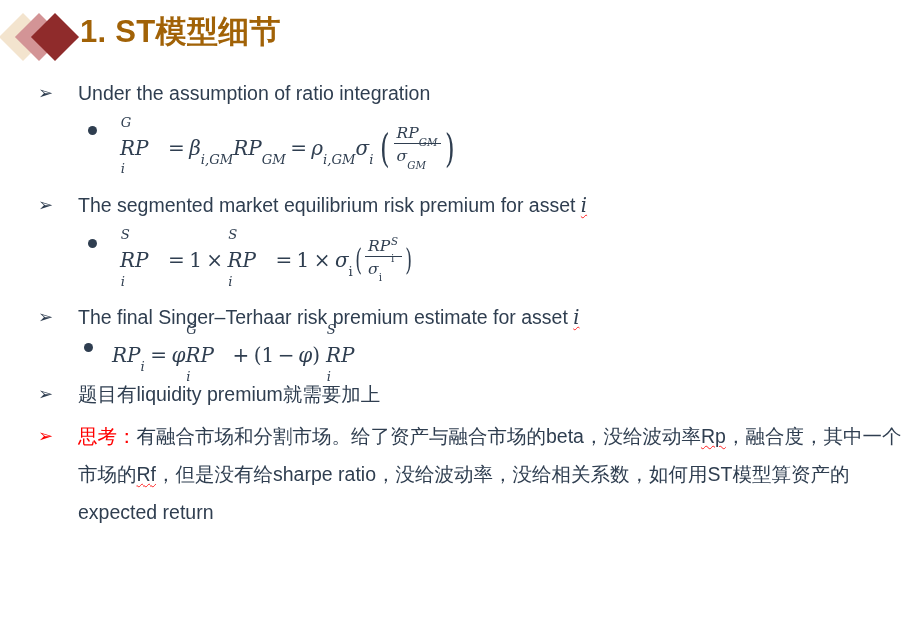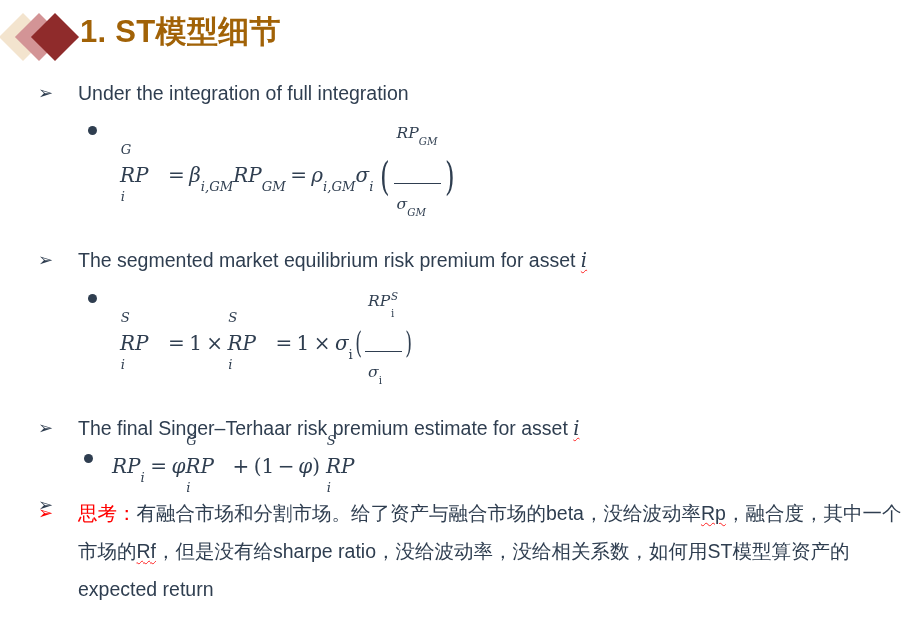--- a/index.html
+++ b/index.html
@@ -125,21 +125,21 @@
     display: inline-block;
     vertical-align: middle;
     text-align: left;
     font-size: 0.78em;
     line-height: 1.15;
     margin: 0 1px;
     position: relative;
     top: -0.08em;
   }
   .frac .num { display: block; padding: 0 3px; }
-  .frac .den { display: block; border-top: 1.4px solid #2F3E50; padding: 12px 3px; margin-top: 40px; }
+  .frac .den { display: block; border-top: 1.4px solid #2F3E50; padding: 4px 3px; }
 
   .paren {
     display: inline-block;
     font-size: 2.0em;
     font-style: normal;
     vertical-align: middle;
     font-weight: 300;
     transform: scaleX(0.62);
     position: relative;
     top: -0.02em;
@@ -196,21 +196,21 @@
     <span class="diamond d2"></span>
     <span class="diamond d3"></span>
   </div>
   <div class="slide-title">1. ST模型细节</div>
 </div>
 
 <div class="slide-body">
 
   <div class="level1">
     <span class="arrow">➢</span>
-    <span>Under the integration of full integration</span>
+    <span>Under the assumption of ratio integration</span>
   </div>
 
   <div class="spacer-md"></div>
 
   <div class="level2">
     <span class="dot"></span>
     <span class="math"><span class="rp-stack"><span>RP</span><sup class="sm">G</sup><sub class="sm">i</sub></span><span style="display:inline-block;width:1.35em"></span><span class="up">=</span><span style="display:inline-block;width:0.22em"></span><span>β</span><sub class="sm">i,GM</sub><span>RP</span><sub class="sm">GM</sub><span style="display:inline-block;width:0.22em"></span><span class="up">=</span><span style="display:inline-block;width:0.22em"></span><span>ρ</span><sub class="sm">i,GM</sub><span>σ</span><sub class="sm">i</sub><span style="display:inline-block;width:0.18em"></span><span class="paren">(</span><span class="frac"><span class="num"><span>RP</span><sub class="sm">GM</sub></span><span class="den"><span>σ</span><sub class="sm">GM</sub></span></span><span class="paren">)</span></span>
   </div>
 
   <div class="spacer-md"></div>
@@ -238,20 +238,21 @@
 
   <div class="level2" style="padding-left:112px">
     <span class="dot" style="left:84px"></span>
     <span class="math"><span>RP</span><sub class="sm">i</sub><span style="display:inline-block;width:0.28em"></span><span class="up">=</span><span style="display:inline-block;width:0.22em"></span><span>φ</span><span class="rp-stack"><span>RP</span><sup class="sm">G</sup><sub class="sm">i</sub></span><span style="display:inline-block;width:1.3em"></span><span class="up">+</span><span style="display:inline-block;width:0.22em"></span><span class="up">(</span><span class="up">1</span><span style="display:inline-block;width:0.18em"></span><span class="up">−</span><span style="display:inline-block;width:0.18em"></span><span>φ</span><span class="up">)</span><span style="display:inline-block;width:0.3em"></span><span class="rp-stack"><span>RP</span><sup class="sm">S</sup><sub class="sm">i</sub></span></span>
   </div>
 
   <div class="spacer-sm"></div>
 
   <div class="level1" style="line-height:34px">
     <span class="arrow" style="line-height:34px">➢</span>
+    <span>题目有liquidity premium就需要加上</span>
   </div>
 
   <div style="height:6px"></div>
 
   <div class="para">
     <span class="arrow">➢</span>
     <span class="red-txt">思考：</span><span>有融合市场和分割市场。给了资产与融合市场的beta，没给波动率</span><span class="squiggle">Rp</span><span>，</span><span>融合度，其中一个市场的</span><span class="squiggle">Rf</span><span>，但是没有给sharpe ratio，没给波动率，没给相关</span><span>系数，如何用ST模型算资产的expected return</span>
   </div>
 
 </div>

